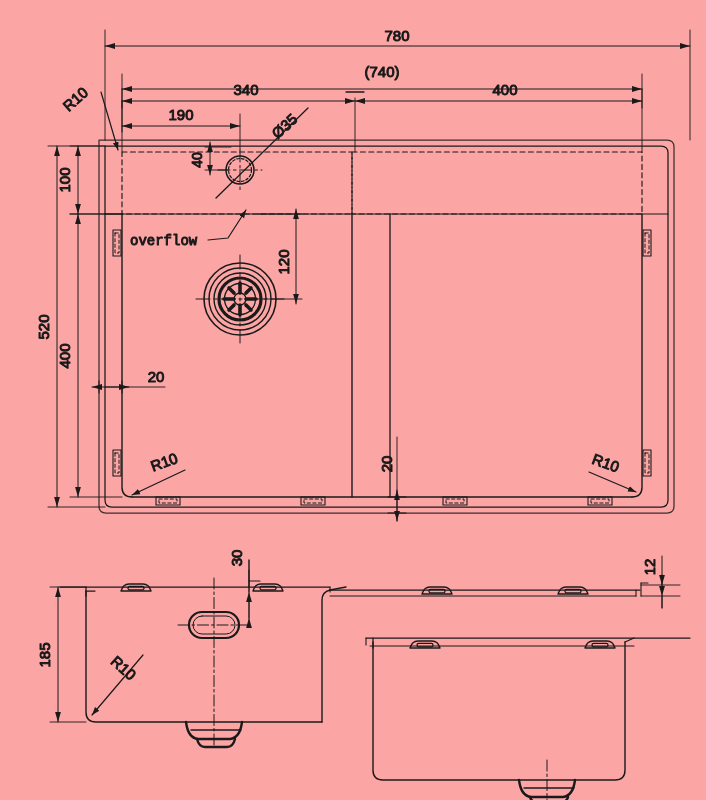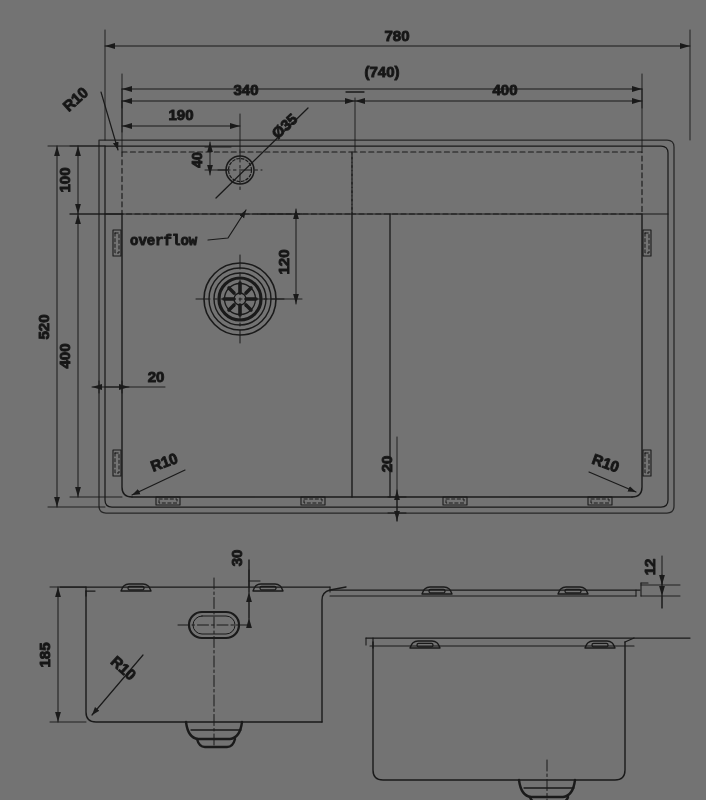--- a/index.html
+++ b/index.html
@@ -2,21 +2,21 @@
 <html><head>
 <meta charset="utf-8">
 <title>Sink Technical Drawing</title>
 <style>
   html,body{margin:0;padding:0;background:#ffffff;}
   body{
     width:706px;height:800px;overflow:hidden;
     font-family:"Liberation Sans", sans-serif;
     color:#1a1a1a;
   }
-  #stage{position:relative;width:706px;height:800px;background:#737373;font-weight:bold;}
+  #stage{position:relative;width:706px;height:800px;background:#fca5a5;}
   svg{display:block;}
   text{font-family:"Liberation Sans", sans-serif;fill:#141414;}
   .dimtxt{font-size:15px;}
   .dimtxt-sm{font-size:14px;}
   .mono{font-family:"Liberation Mono", monospace;font-size:14px;}
 </style>
 </head>
 <body>
 
 <div id="stage">

